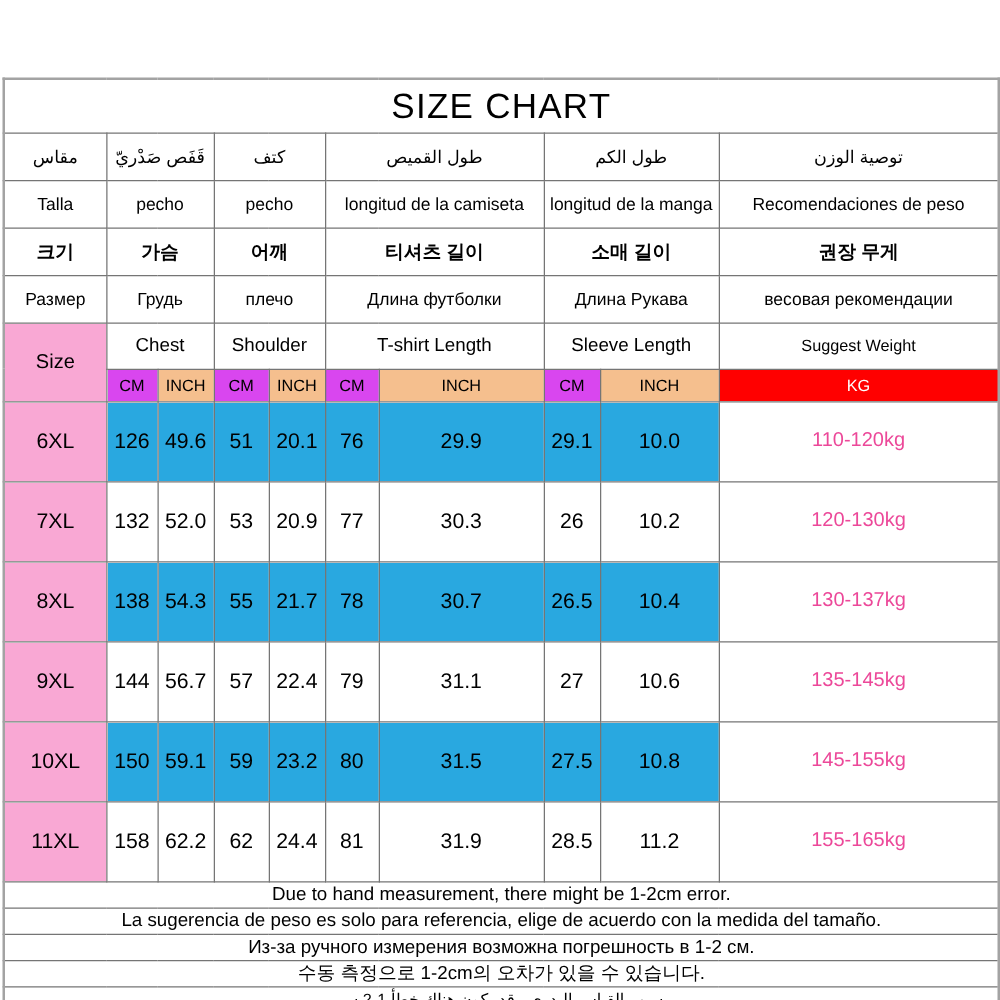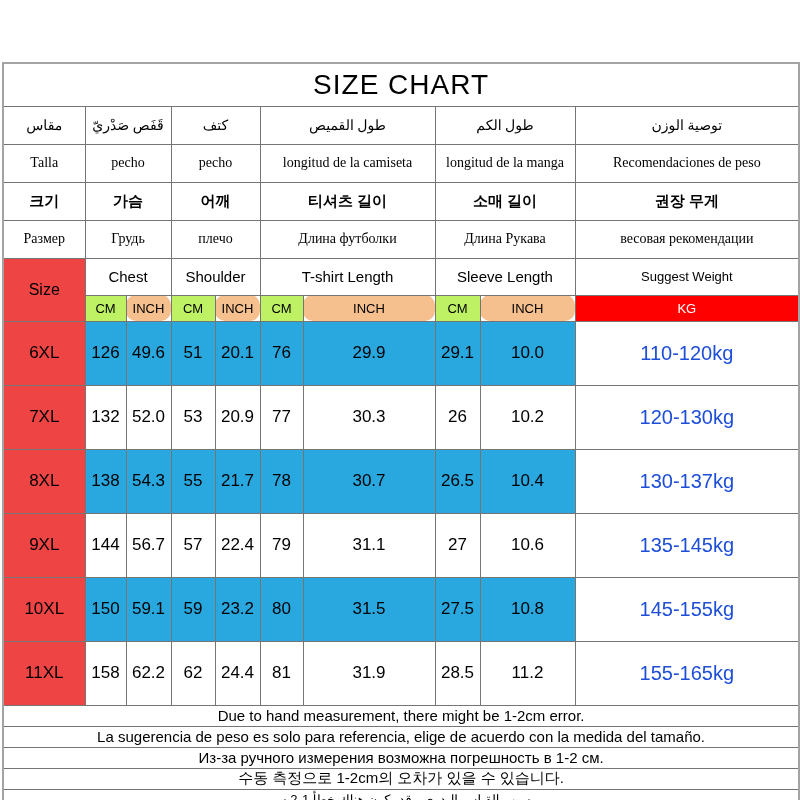--- a/index.html
+++ b/index.html
@@ -18,34 +18,34 @@
     padding:0; overflow:hidden; white-space:nowrap;
   }
   tr.r-title   { height:43px; }
   tr.r-lang    { height:38px; }
   tr.r-english { height:37px; }
   tr.r-units   { height:26px; }
   tr.r-data    { height:64px; }
   tr.r-note    { height:21px; }
 
   .title-cell   { font-size:28px; letter-spacing:1px; }
-  .lang-cell    { font-size:14px;font-family:Liberation Serif, serif; }
+  .lang-cell    { font-size:14px; }
   .korean-cell  { font-size:15px;font-weight:bold; }
   .arabic-cell  { font-size:14px; direction:rtl; }
-  .green        { background:#ef4444; }
+  .green        { background:#f9a8d4; }
   .eng-head     { font-size:15px; }
   .size-head    { font-size:16px; }
   .suggest-head { font-size:13px; }
-  .unit-cm      { background:#bef264; font-size:13px; }
-  .unit-inch    { background:#F5BF8E; font-size:13px;border-radius:10px; }
+  .unit-cm      { background:#d946ef; font-size:13px; }
+  .unit-inch    { background:#F5BF8E; font-size:13px; }
   .unit-kg      { background:#FF0000; font-size:13px; color:#ffffff; }
   .size-label   { font-size:17px; }
   .val          { font-size:17px; }
   .blue td.val  { background:#29A8E0;margin-top:16px; }
-  .weight       { font-size:20px; color:#1d4ed8; background:#ffffff; }
+  .weight       { font-size:16px; color:#ec4899; background:#ffffff; }
   .note-cell    { font-size:15px; }
   .note-arabic  { font-size:13px; direction:rtl; }
 </style>
 </head>
 <body>
 
 <div class="page">
   <table class="size-chart">
     <colgroup>
       <col style="width:82px">

